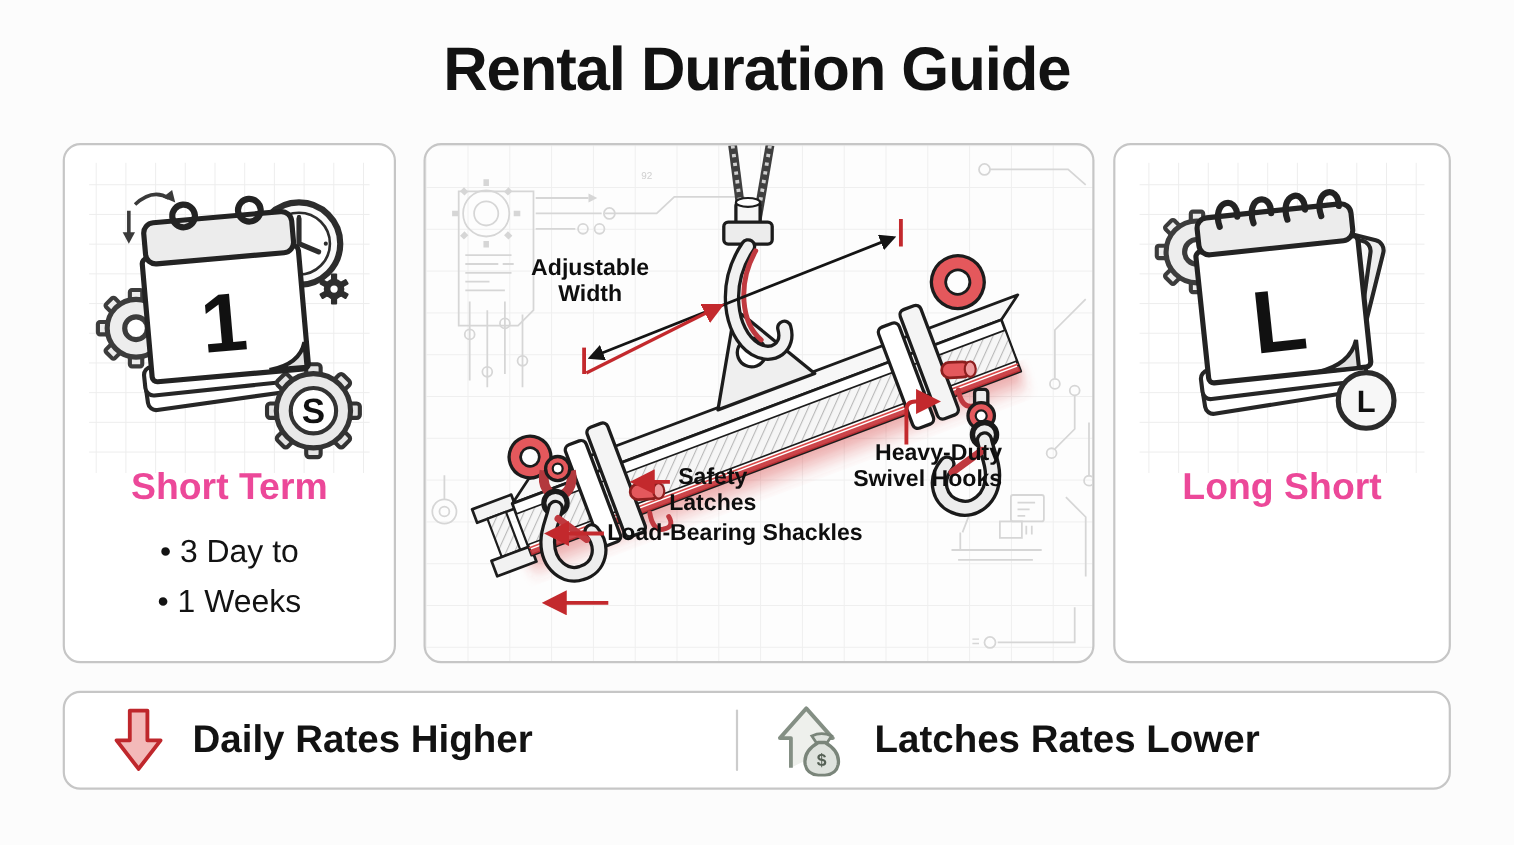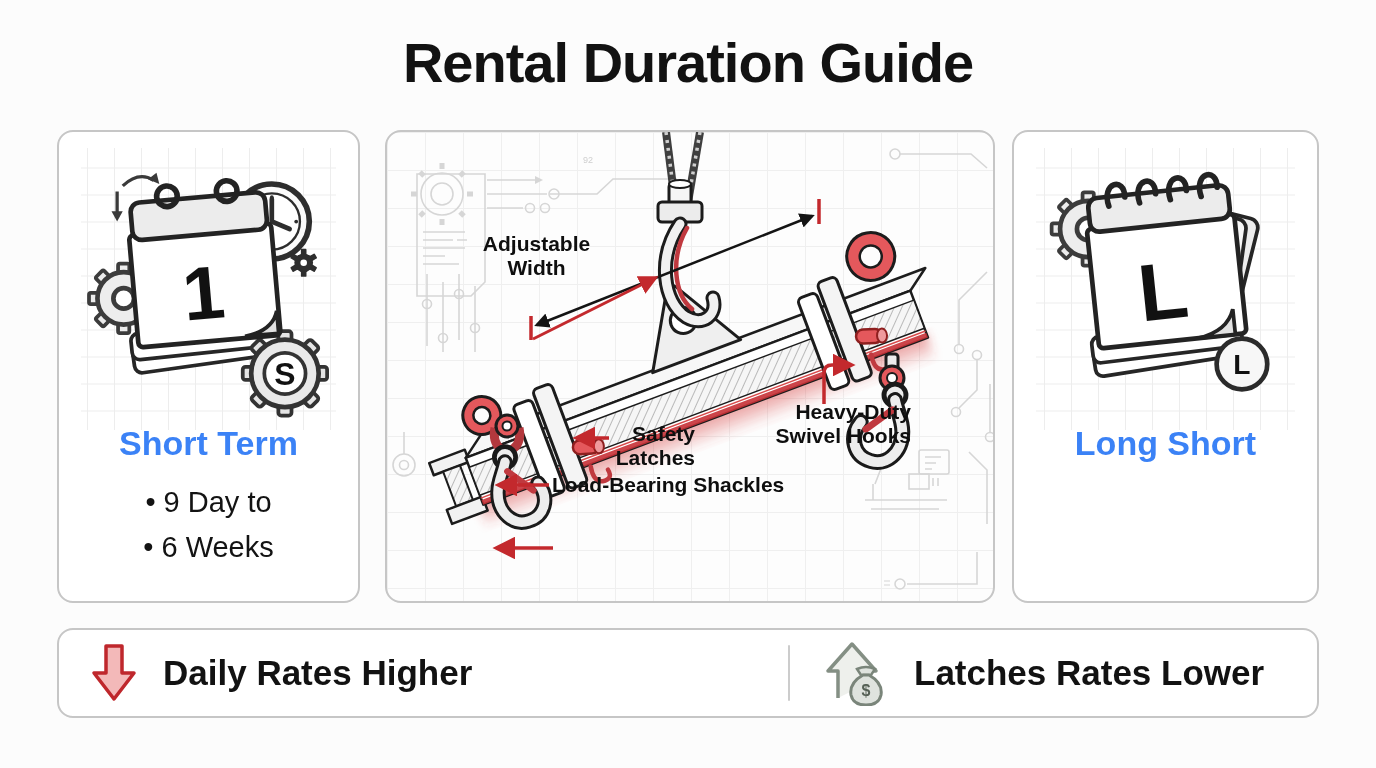--- a/index.html
+++ b/index.html
@@ -28,42 +28,42 @@
   .card-right{left:1012px;width:307px;}
   .icon-area{
     position:absolute;top:16px;left:22px;right:22px;height:282px;
     background-image:linear-gradient(#ededed 1px,transparent 1px),
                      linear-gradient(90deg,#ededed 1px,transparent 1px);
     background-size:27px 27px;background-position:center;
     display:flex;align-items:center;justify-content:center;
   }
   .term-heading{
     position:absolute;top:292px;left:0;width:100%;text-align:center;
-    font-size:34px;font-weight:700;color:#3b82f6;
+    font-size:34px;font-weight:700;color:#ec4899;
   }
   .term-bullets{
     position:absolute;top:348px;left:0;width:100%;text-align:center;
     font-size:29px;font-weight:400;color:#131313;line-height:1.55;
   }
   .diagram-art{position:absolute;inset:0;width:610px;height:469px;}
   .dlabel{
     position:absolute;font-size:21px;font-weight:600;color:#0e0e0e;line-height:1.14;
   }
   .dlabel-adjustable{left:82px;top:88px;width:135px;text-align:center;margin-top:12px;}
-  .dlabel-safety{left:214px;top:290px;width:94px;text-align:right;}
+  .dlabel-safety{left:214px;top:290px;width:94px;text-align:center;}
   .dlabel-heavy{left:362px;top:268px;width:162px;text-align:right;}
   .dlabel-load{left:165px;top:341px;white-space:nowrap;}
   .dlabel-high{left:171px;top:403px;white-space:nowrap;}
   .rates-bar{
     position:absolute;left:57px;top:628px;width:1262px;height:90px;
     background:#fff;border:2px solid #c6c6c6;border-radius:16px;
     box-sizing:border-box;display:flex;align-items:center;
   }
   .rate-item{display:flex;align-items:center;gap:26px;font-size:35px;font-weight:700;color:#121212;}
-  .rate-daily{width:729px;padding-left:32px;box-sizing:border-box;}
+  .rate-daily{width:610px;padding-left:44px;box-sizing:border-box;}
   .rate-monthly{padding-left:34px;}
   .bar-divider{width:2px;height:56px;background:#cccccc;border-radius:1px;}
   .rate-icon{flex:0 0 auto;display:block;}
 </style>
 </head>
 <body>
 
 <div class="canvas">
 
   <div class="page-title">Rental Duration Guide</div>
@@ -143,22 +143,22 @@
           <rect x="48" y="62" width="144" height="40" rx="10" fill="#ececec" stroke="#232323" stroke-width="5"></rect>
           <circle cx="88" cy="58" r="11" fill="none" stroke="#232323" stroke-width="6"></circle>
           <circle cx="152" cy="58" r="11" fill="none" stroke="#232323" stroke-width="6"></circle>
           <text x="118" y="192" text-anchor="middle" font-size="80" font-weight="800" fill="#111">1</text>
           <path d="M158,214 q30,-3 36,-24 L194,214 Z" fill="#e2e2e2" stroke="#232323" stroke-width="4"></path>
         </g>
       </svg>
     </div>
     <div class="term-heading">Short Term</div>
     <div class="term-bullets">
-      <div>• 9 Day to</div>
-      <div>• 6 Weeks</div>
+      <div>• 3 Day to</div>
+      <div>• 1 Weeks</div>
     </div>
   </section>
 
   <section class="card card-center">
     <svg class="diagram-art" viewBox="0 0 610 469">
       <defs>
         <pattern id="hatch" width="7" height="7" patternTransform="rotate(45)" patternUnits="userSpaceOnUse">
           <rect width="7" height="7" fill="#f6f6f6"></rect>
           <line x1="0" y1="0" x2="0" y2="7" stroke="#b9b9b9" stroke-width="2"></line>
         </pattern>

